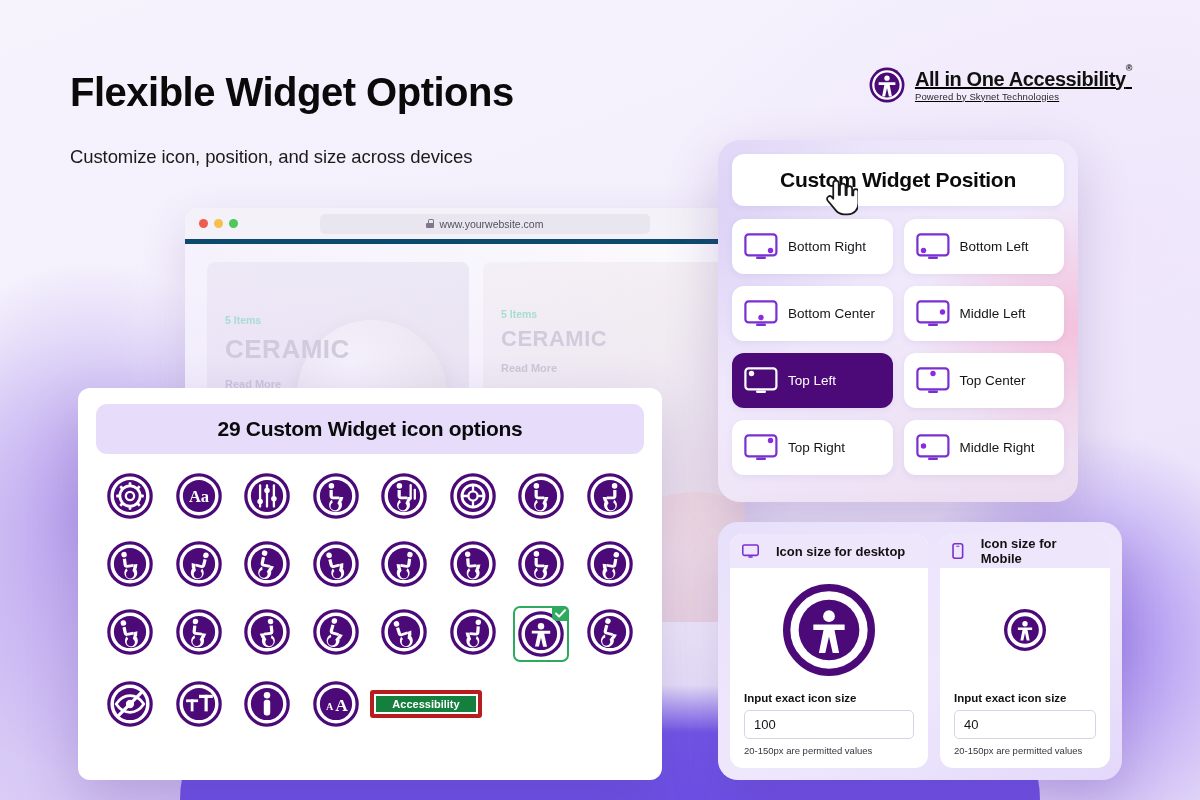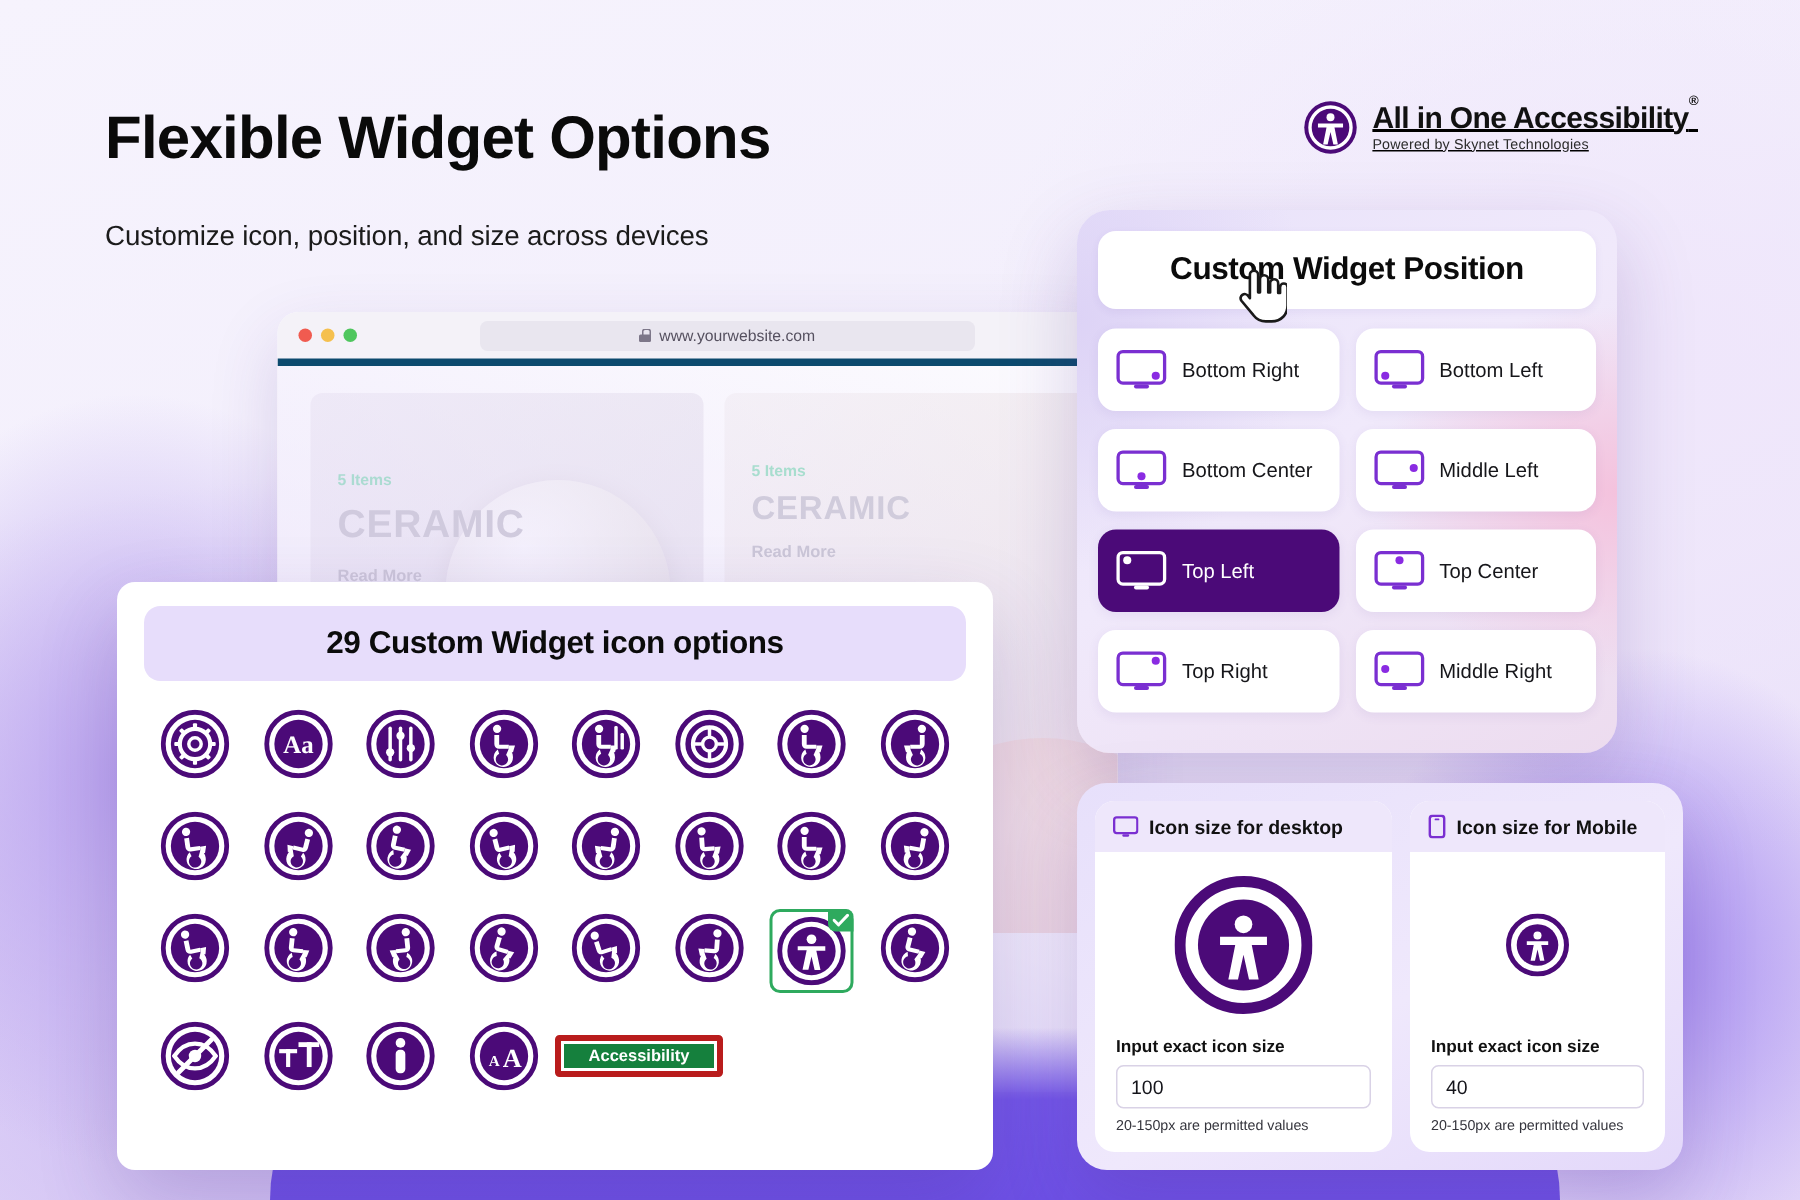--- a/index.html
+++ b/index.html
@@ -157,21 +157,21 @@
     position:absolute; left:718px; top:522px; width:404px; height:258px;
     border-radius:20px; padding:12px;
     background:linear-gradient(150deg,#e7e0fb 0%, #efe8fc 55%, #e3d8fa 100%);
     box-shadow:0 20px 48px rgba(80,45,140,.22);
   }
   .size-row{ display:flex; gap:12px; height:100%; }
   .size-card{ background:#fff; border-radius:13px; overflow:hidden; display:flex; flex-direction:column; }
   .size-card.desktop{ width:198px; }
   .size-card.mobile{ width:170px; }
   .size-card-head{
-    background:#eee7fb; height:34px; display:flex; align-items:center; gap:7px; padding:0 12px;
+    background:#eee7fb; height:34px; display:flex; align-items:center; gap:17px; padding:0 12px;
     font-size:13px; font-weight:bold; color:#111;
   }
   .size-preview{ flex:1; display:flex; align-items:center; justify-content:center; }
   .size-foot{ padding:0 14px 12px; }
   .size-label{ font-size:11.5px; font-weight:bold; color:#111; margin-bottom:6px;}
   .size-input-wrap{
     display:flex; height:29px; border:1px solid #d9d2e6; border-radius:5px; overflow:hidden; background:#fff;
   }
   .size-input{
     flex:1; border:none; outline:none; padding:0 9px; font-size:13px; color:#14141a;

